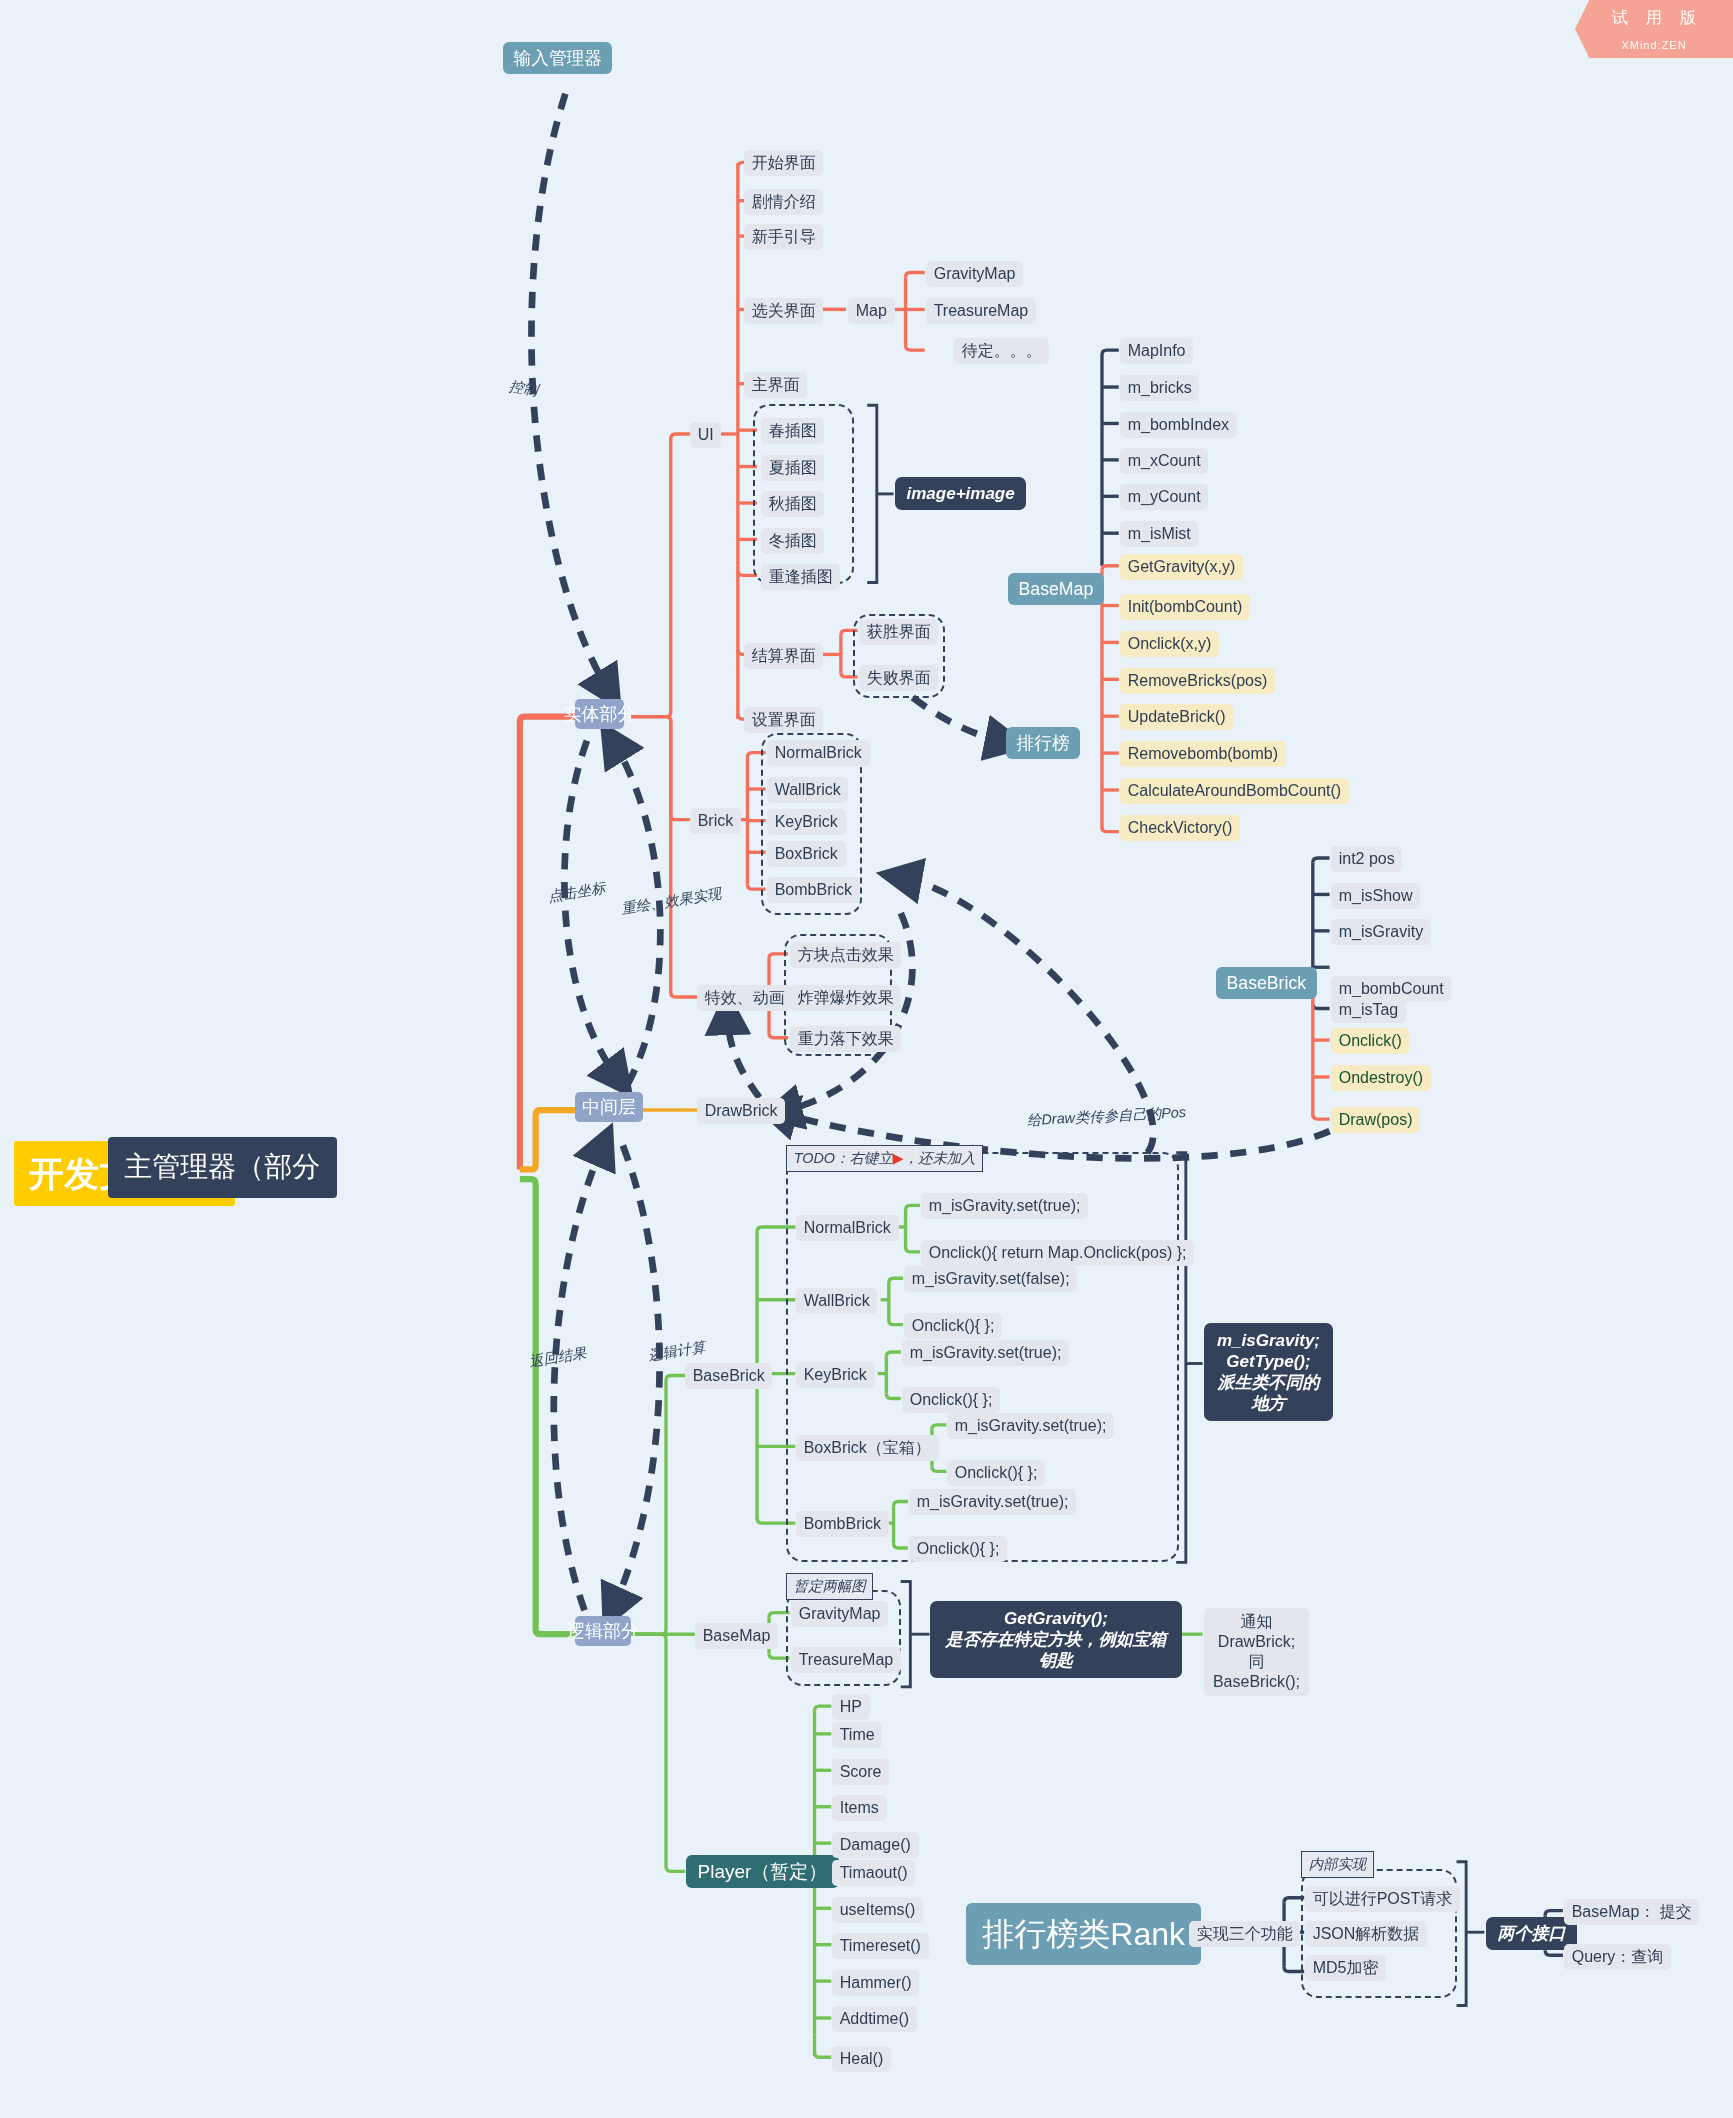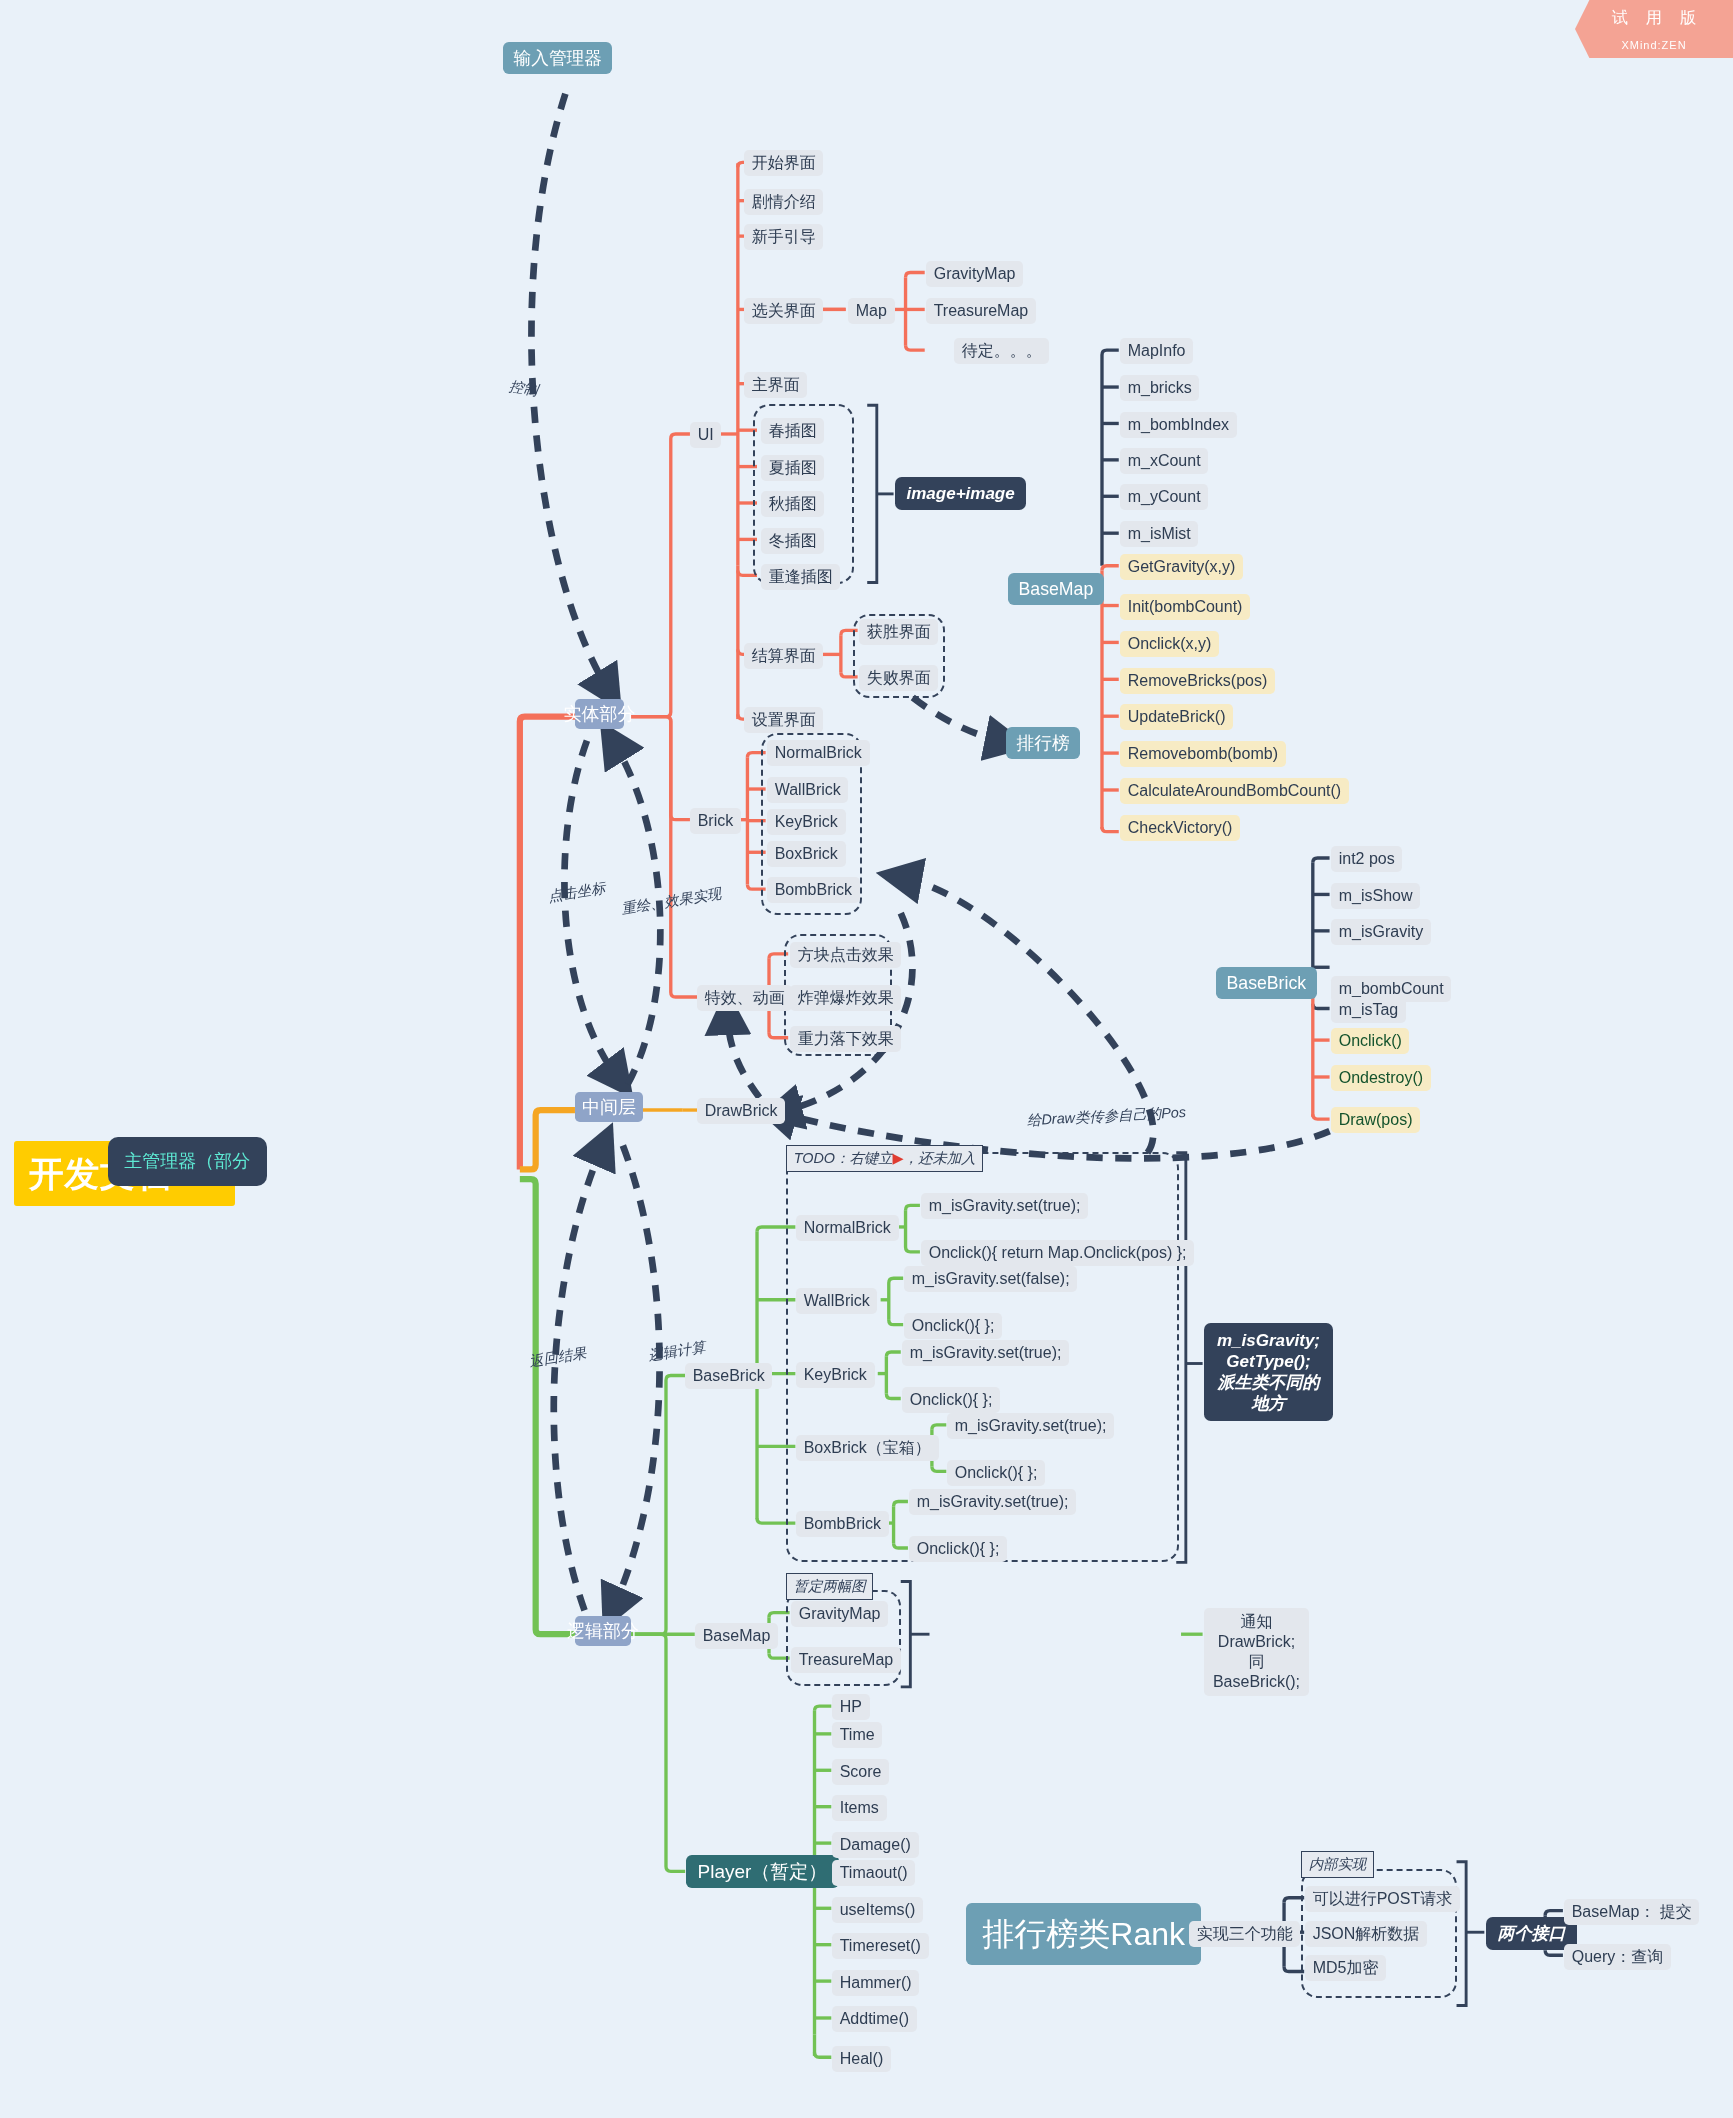--- a/index.html
+++ b/index.html
@@ -33,21 +33,21 @@
   .peri{background:#8fa4c8;color:#ffffff;padding:4.8px 10.5px;font-size:18px;border-radius:4.8px;}
   
   .navy{background:#33425a;color:#ffffff;padding:6.7px 11.5px;font-size:17px;border-radius:6.7px;
         font-style:italic;font-weight:bold;text-align:center;}
   
   .teal{background:#2f6d73;color:#ffffff;padding:5.8px 11.5px;font-size:19px;border-radius:5.8px;}
   
   .title-main{background:#ffcc00;color:#ffffff;font-weight:bold;font-size:35px;
               padding:12.5px 14.4px;border-radius:2.9px;letter-spacing:0.5px;}
   
-  .manager{background:#33425a;color:#5eead4;font-size:18px;padding:14.4px 16.3px;border-radius:10px;}
+  .manager{background:#33425a;color:#ffffff;font-size:28px;padding:14.4px 16.3px;border-radius:4px;}
   
   .bigsteel{background:#6d9fb4;color:#ffffff;font-size:32px;padding:12.5px 16.3px;border-radius:5.8px;}
   
   .callout{
     background:#e6eaf0;border:1.9px solid #33425a;border-radius:0;
     color:#33425a;font-style:italic;font-size:14.4px;padding:2.9px 6.7px;
   }
   .multi{white-space:pre-line;line-height:1.25;display:block;text-align:center;}
 
   
@@ -392,20 +392,24 @@
   <div class="node navy" style="left:1204px;top:1323px;width:129px;flex-direction:column;">
     <span class="multi">m_isGravity;
 GetType();
 派生类不同的地方</span>
   </div>
 
   <div class="node grey" style="left:695px;top:1623px;">BaseMap</div>
   <div class="callout" style="position:absolute;left:786px;top:1573px;">暂定两幅图</div>
   <div class="node grey" style="left:791px;top:1601px;">GravityMap</div>
   <div class="node grey" style="left:791px;top:1647px;">TreasureMap</div>
+  <div class="node navy" style="left:930px;top:1601px;width:252px;flex-direction:column;">
+    <span class="multi">GetGravity();
+是否存在特定方块，例如宝箱钥匙</span>
+  </div>
   <div class="node grey" style="left:1204px;top:1608px;width:105px;flex-direction:column;">
     <span class="multi">通知DrawBrick;
 同BaseBrick();</span>
   </div>
 
   <div class="node teal" style="left:686px;top:1855px;">Player（暂定）</div>
   <div class="node grey" style="left:832px;top:1694px;">HP</div>
   <div class="node grey" style="left:832px;top:1722px;">Time</div>
   <div class="node grey" style="left:832px;top:1759px;">Score</div>
   <div class="node grey" style="left:832px;top:1795px;">Items</div>

